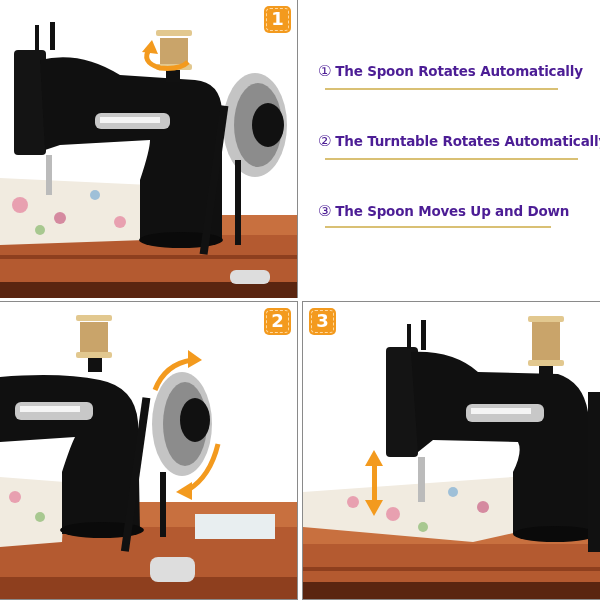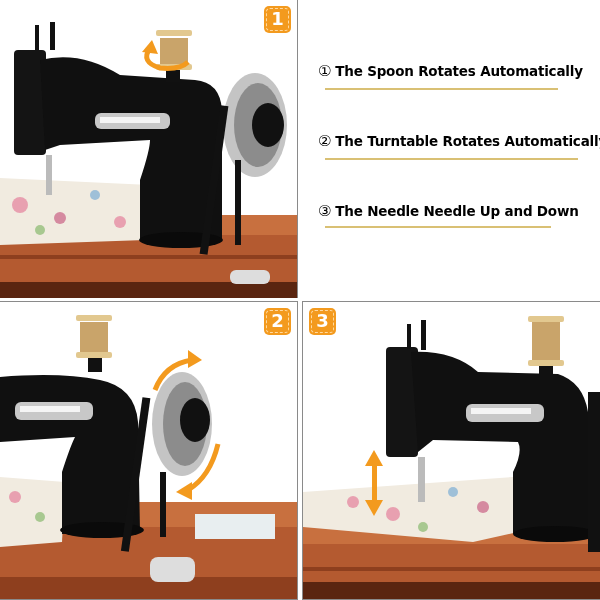--- a/index.html
+++ b/index.html
@@ -4,21 +4,21 @@
 <style>
   html, body { margin:0; padding:0; background:#ffffff; }
   body { width:600px; height:600px; position:relative; overflow:hidden; font-family:"DejaVu Sans", sans-serif; }
   .panel { position:absolute; overflow:hidden; background:#ffffff; box-sizing:border-box; }
   #p1 { left:0; top:0; width:298px; height:298px; border-right:1px solid #8a8a8a; }
   #p2 { left:0; top:301px; width:298px; height:299px; border:1px solid #8a8a8a; border-left:none; }
   #p3 { left:302px; top:301px; width:298px; height:299px; border:1px solid #8a8a8a; border-right:none; }
   .badge { position:absolute; width:27px; height:27px; background:#f39a1e; border-radius:5px; box-sizing:border-box; }
   .badge::after { content:""; position:absolute; left:2px; top:2px; right:2px; bottom:2px; border:1px dashed #ffd9a0; border-radius:4px; }
   .badge span { position:absolute; left:0; right:0; top:2px; text-align:center; color:#fff; font-weight:bold; font-size:18px; font-family:"DejaVu Sans", sans-serif; }
-  .feat { position:absolute; left:318px; color:#000000; font-weight:bold; font-size:13.5px; font-family:"DejaVu Sans", sans-serif; letter-spacing:-0.2px; white-space:nowrap; }
+  .feat { position:absolute; left:318px; color:#4c1d95; font-weight:bold; font-size:13.5px; font-family:"DejaVu Sans", sans-serif; letter-spacing:-0.2px; white-space:nowrap; }
   .feat .num { font-weight:normal; font-size:15px; margin-right:4px; }
   .rule { position:absolute; left:325px; height:2px; background:#d9c074; }
   svg { position:absolute; left:0; top:0; }
 </style>
 </head>
 <body>
 
 <div id="p1" class="panel">
   <svg width="298" height="298">
 
@@ -71,21 +71,21 @@
   <span class="num">①</span><span>The Spoon Rotates Automatically</span>
 </div>
 <div class="rule" style="top:88px; width:233px;"></div>
 
 <div class="feat" style="top:132px;">
   <span class="num">②</span><span>The Turntable Rotates Automatically</span>
 </div>
 <div class="rule" style="top:158px; width:253px;"></div>
 
 <div class="feat" style="top:202px;">
-  <span class="num">③</span><span>The Needle Needle Up and Down</span>
+  <span class="num">③</span><span>The Spoon Moves Up and Down</span>
 </div>
 <div class="rule" style="top:226px; width:226px;"></div>
 
 <div id="p2" class="panel">
   <svg width="298" height="298">
     <rect x="0" y="200" width="298" height="98" fill="#b45a30"></rect>
     <rect x="0" y="200" width="298" height="25" fill="#c8703f"></rect>
     <rect x="0" y="275" width="298" height="23" fill="#8e3f1e"></rect>
     <polygon points="0,175 65,180 62,240 0,245" fill="#f1ebe0"></polygon>
     <circle cx="15" cy="195" r="6" fill="#e8a0b0"></circle>

